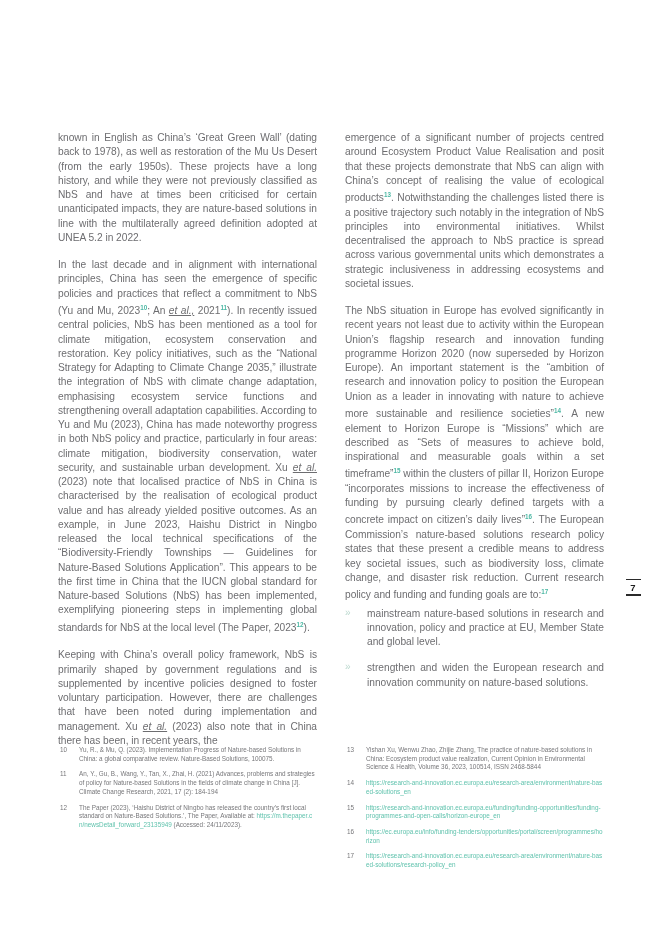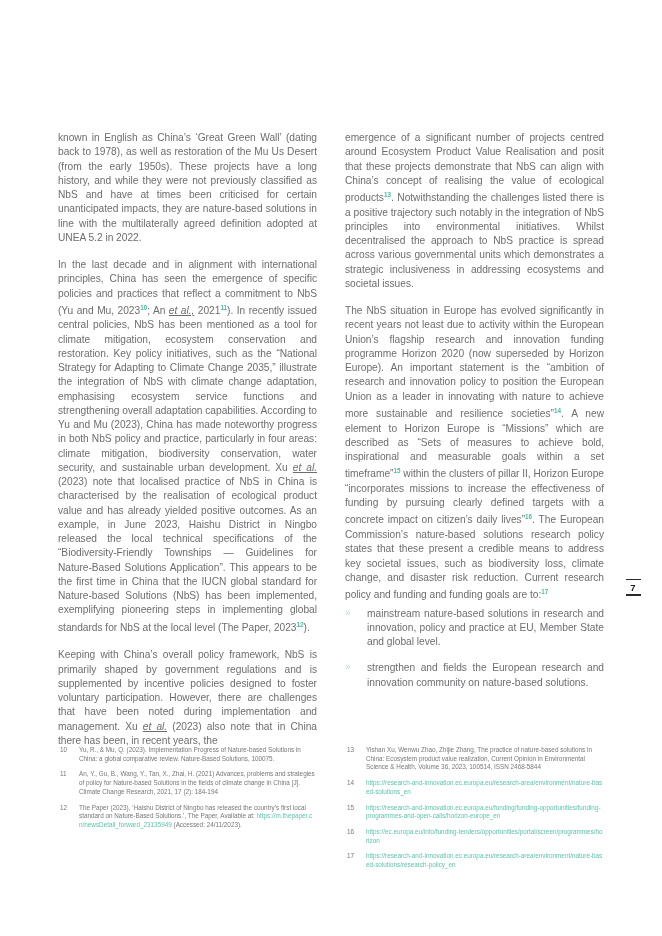--- a/index.html
+++ b/index.html
@@ -145,21 +145,21 @@
         </div>
     </div>
 
     <div class="col">
       <div>
           <p class="body-text">emergence of a significant number of projects centred around Ecosystem Product Value Realisation and posit that these projects demonstrate that NbS can align with China’s concept of realising the value of ecological products<span class="sup">13</span>. Notwithstanding the challenges listed there is a positive trajectory such notably in the integration of NbS principles into environmental initiatives. Whilst decentralised the approach to NbS practice is spread across various governmental units which demonstrates a strategic inclusiveness in addressing ecosystems and societal issues.</p>
           <p class="body-text">The NbS situation in Europe has evolved significantly in recent years not least due to activity within the European Union’s flagship research and innovation funding programme Horizon 2020 (now superseded by Horizon Europe). An important statement is the “ambition of research and innovation policy to position the European Union as a leader in innovating with nature to achieve more sustainable and resilience societies”<span class="sup">14</span>. A new element to Horizon Europe is “Missions” which are described as “Sets of measures to achieve bold, inspirational and measurable goals within a set timeframe”<span class="sup">15</span> within the clusters of pillar II, Horizon Europe “incorporates missions to increase the effectiveness of funding by pursuing clearly defined targets with a concrete impact on citizen’s daily lives”<span class="sup">16</span>. The European Commission’s nature-based solutions research policy states that these present a credible means to address key societal issues, such as biodiversity loss, climate change, and disaster risk reduction. Current research policy and funding and funding goals are to:<span class="sup">17</span></p>
         </div>
       <ul class="bullets">
           <li><span class="guillemet">»</span><span>mainstream nature-based solutions in research and innovation, policy and practice at EU, Member State and global level.</span></li>
-          <li><span class="guillemet">»</span><span>strengthen and fields the European research and innovation community on nature-based solutions.</span></li>
+          <li><span class="guillemet">»</span><span>strengthen and widen the European research and innovation community on nature-based solutions.</span></li>
         </ul>
     </div>
 
   </div>
 
   <div class="page-marker">
     <div class="rule"></div>
     <div class="num">7</div>
     <div class="rule"></div>
   </div>

